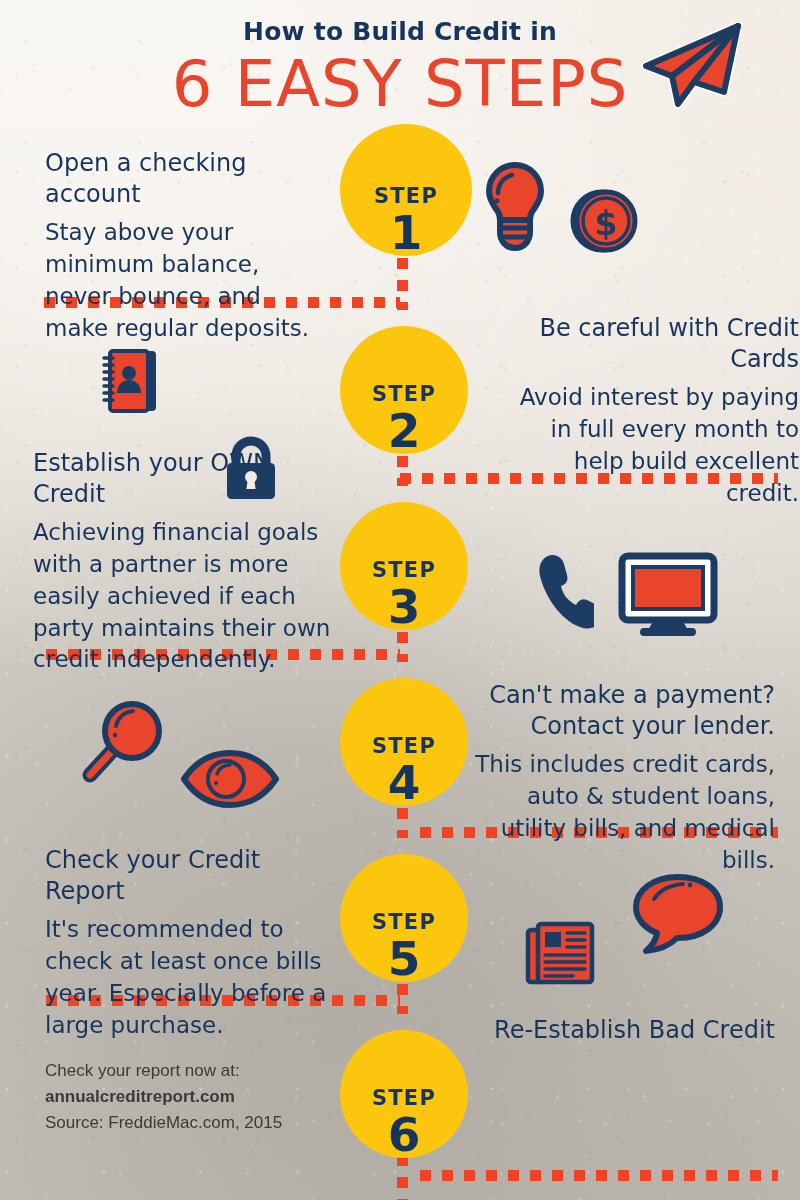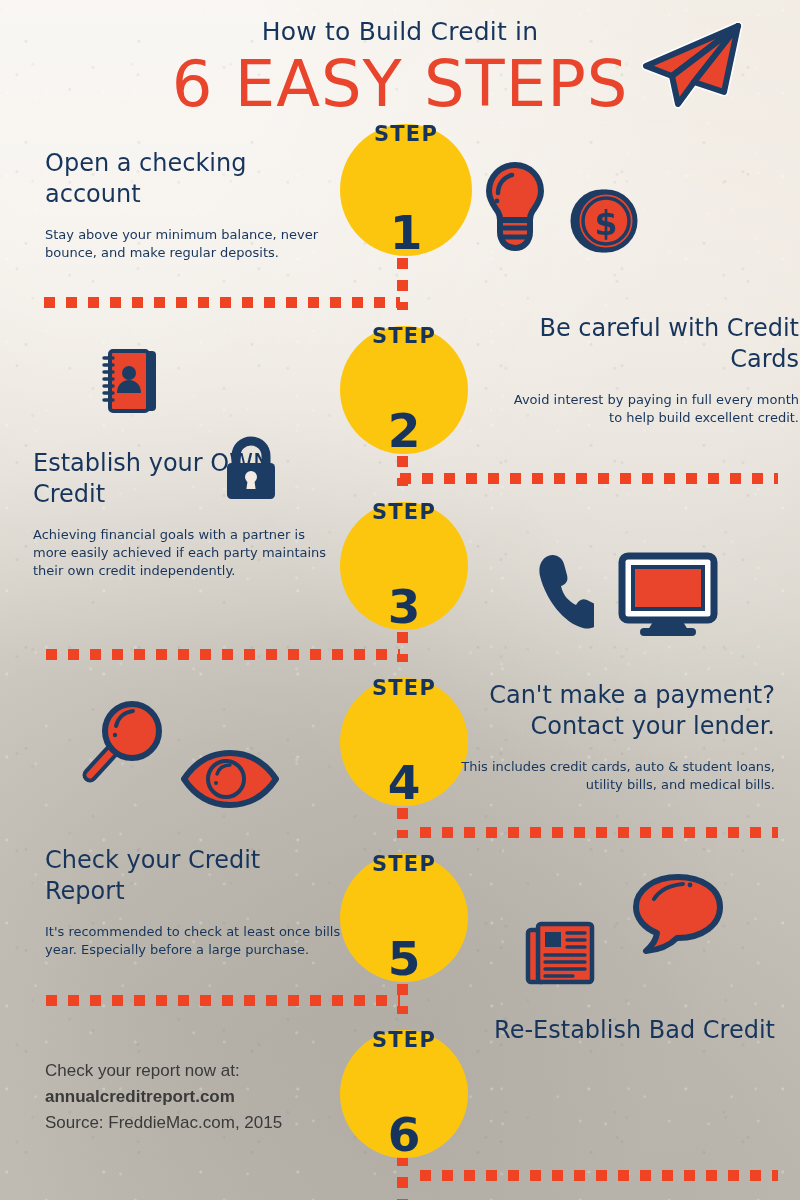--- a/index.html
+++ b/index.html
@@ -30,47 +30,47 @@
       radial-gradient(circle at 41% 88%, rgba(255,255,255,.35) 0 1px, transparent 2px),
       radial-gradient(circle at 64% 96%, rgba(90,86,80,.15) 0 1px, transparent 2px),
       radial-gradient(circle at 95% 81%, rgba(255,255,255,.35) 0 1px, transparent 2px),
       radial-gradient(circle at 33% 55%, rgba(90,86,80,.12) 0 1px, transparent 2px);
     background-size:97px 83px,113px 101px,89px 79px,131px 107px,103px 91px,
                     121px 97px,87px 111px,109px 93px,127px 85px,99px 117px;
   }
 
   
   .hdr{position:absolute;left:0;top:18px;width:800px;text-align:center;}
-  .hdr-l1{font-size:25px;font-weight:normal;color:#17355c;letter-spacing:.2px;line-height:1.1;}
+  .hdr-l1{font-size:25px;font-weight:bold;color:#17355c;letter-spacing:.2px;line-height:1.1;}
   .hdr-l2{font-size:64px;font-weight:normal;color:#e8452c;letter-spacing:1px;line-height:1.06;margin-top:5px;}
   .plane{position:absolute;left:638px;top:18px;}
 
   
   .circle{
     position:absolute;border-radius:50%;background:#fcc60f;
-    display:flex;flex-direction:column;align-items:center;justify-content:space-between;
+    display:flex;flex-direction:column;align-items:center;justify-content:flex-end;
     color:#17355c;text-align:center;
   }
   .c-word{font-size:21px;font-weight:bold;letter-spacing:1.2px;line-height:1;}
   .c-num{font-size:47px;font-weight:bold;line-height:1;margin-top:2px;}
 
   
   .dash-h{position:absolute;height:11px;
     background-image:linear-gradient(90deg,#ef4323 0 11px,transparent 11px 22px);
     background-size:22px 11px;background-repeat:repeat-x;}
   .dash-v{position:absolute;width:11px;
     background-image:linear-gradient(180deg,#ef4323 0 11px,transparent 11px 22px);
     background-size:11px 22px;background-repeat:repeat-y;}
 
   
   .blk{position:absolute;color:#17355c;}
   .blk.left{text-align:left;}
   .blk.right{text-align:right;}
   .b-title{font-size:24px;font-weight:normal;line-height:1.28;}
-  .b-body{font-size:13px;font-weight:normal;line-height:1.38;margin-top:17px;}
+  .b-body{font-size:23px;font-weight:normal;line-height:1.38;margin-top:8px;}
 
   
   .footer{position:absolute;left:45px;top:1058px;width:330px;color:#3a3a3a;
           font-family:"Liberation Sans",sans-serif;font-size:17px;line-height:1.52;}
   .footer .bold{font-weight:bold;}
 
   .icon{position:absolute;}
 </style>
 </head>
 <body>

